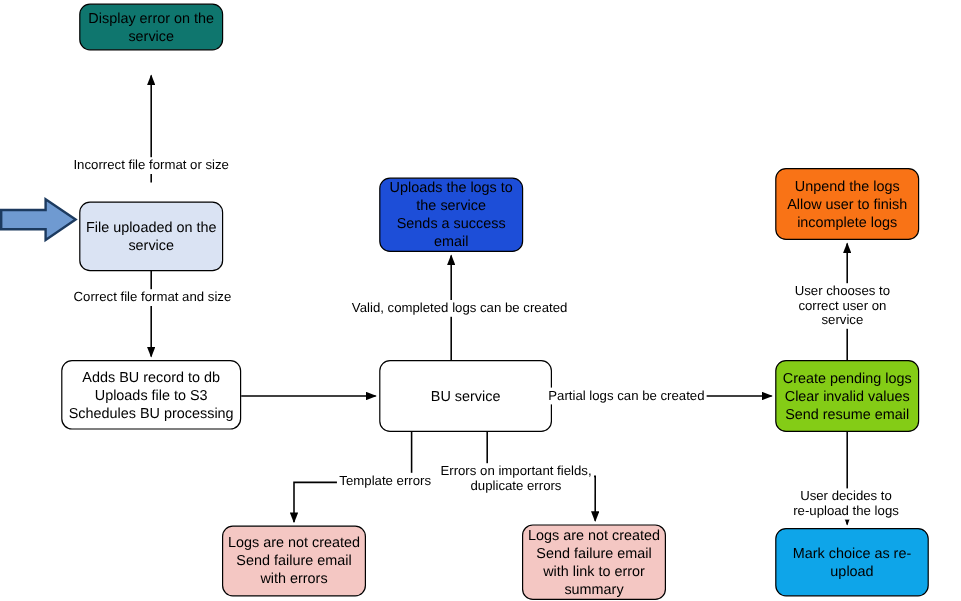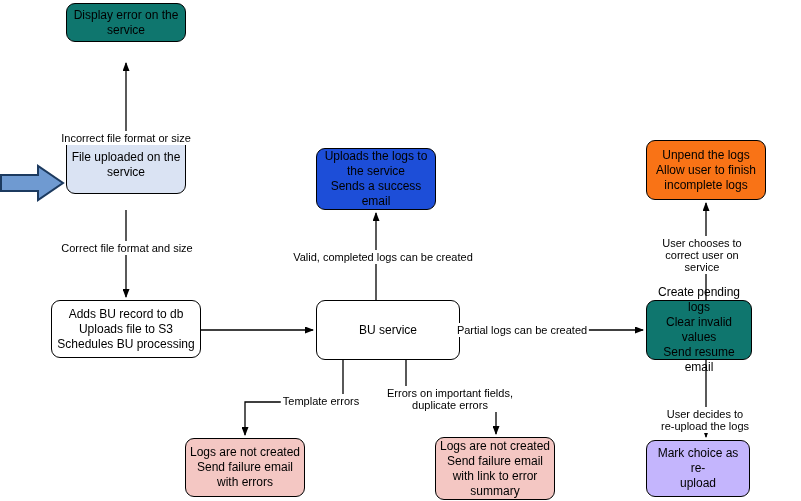--- a/index.html
+++ b/index.html
@@ -17,44 +17,44 @@
     box-sizing:border-box;
     border:1px solid #000;
     border-radius:9px;
     display:flex;align-items:center;justify-content:center;
     text-align:center;
     font-size:12px;line-height:15px;
     white-space:pre-line;
     padding:2px 3px;
   }
   .n-display {left:66px;  top:3px;   width:120px; height:39px; background:#0f766e;}
-  .n-file    {left:66px;  top:136px; width:120px; height:58px; background:#dae3f3;}
+  .n-file    {left:66px;  top:168px; width:120px; height:58px; background:#dae3f3;}
   .n-adds    {left:51px;  top:300px; width:150px; height:58px; background:#ffffff;}
   .n-bu      {left:316px; top:300px; width:144px; height:60px; background:#ffffff;}
   .n-green   {left:316px; top:148px; width:120px; height:62px; background:#1d4ed8;}
   .n-pink1   {left:185px; top:438px; width:120px; height:59px; background:#f4c7c3;}
   .n-pink2   {left:435px; top:437px; width:120px; height:63px; background:#f4c7c3;}
   .n-unpend  {left:646px; top:140px; width:120px; height:60px; background:#f97316;}
-  .n-yellow  {left:646px; top:300px; width:106px; height:60px; background:#0f766e;}
-  .n-mark    {left:646px; top:440px; width:104px; height:57px; background:#c4b5fd;}
+  .n-yellow  {left:646px; top:300px; width:120px; height:60px; background:#84cc16;}
+  .n-mark    {left:646px; top:440px; width:128px; height:57px; background:#0ea5e9;}
   .elabel{
     position:absolute;
     transform:translate(-50%,-50%);
     background:#ffffff;
     font-size:11px;line-height:12px;
     text-align:center;
     white-space:pre-line;
     padding:1px 2px;
   }
   .l1{left:126px;top:115px;margin-top:23px;}
   .l2{left:127px;top:248px;}
   .l3{left:383px;top:257px;}
   .l4{left:522px;top:330px;}
   .l5{left:321px;top:401px;}
-  .l6{left:450px;top:399px;}
+  .l6{left:430px;top:399px;}
   .l7{left:702px;top:255px;}
   .l8{left:705px;top:420px;}
 </style>
 </head>
 <body>
 
 <div class="canvas">
 
   <svg class="edges" width="801" height="501" viewBox="0 0 801 501">
     <defs>

